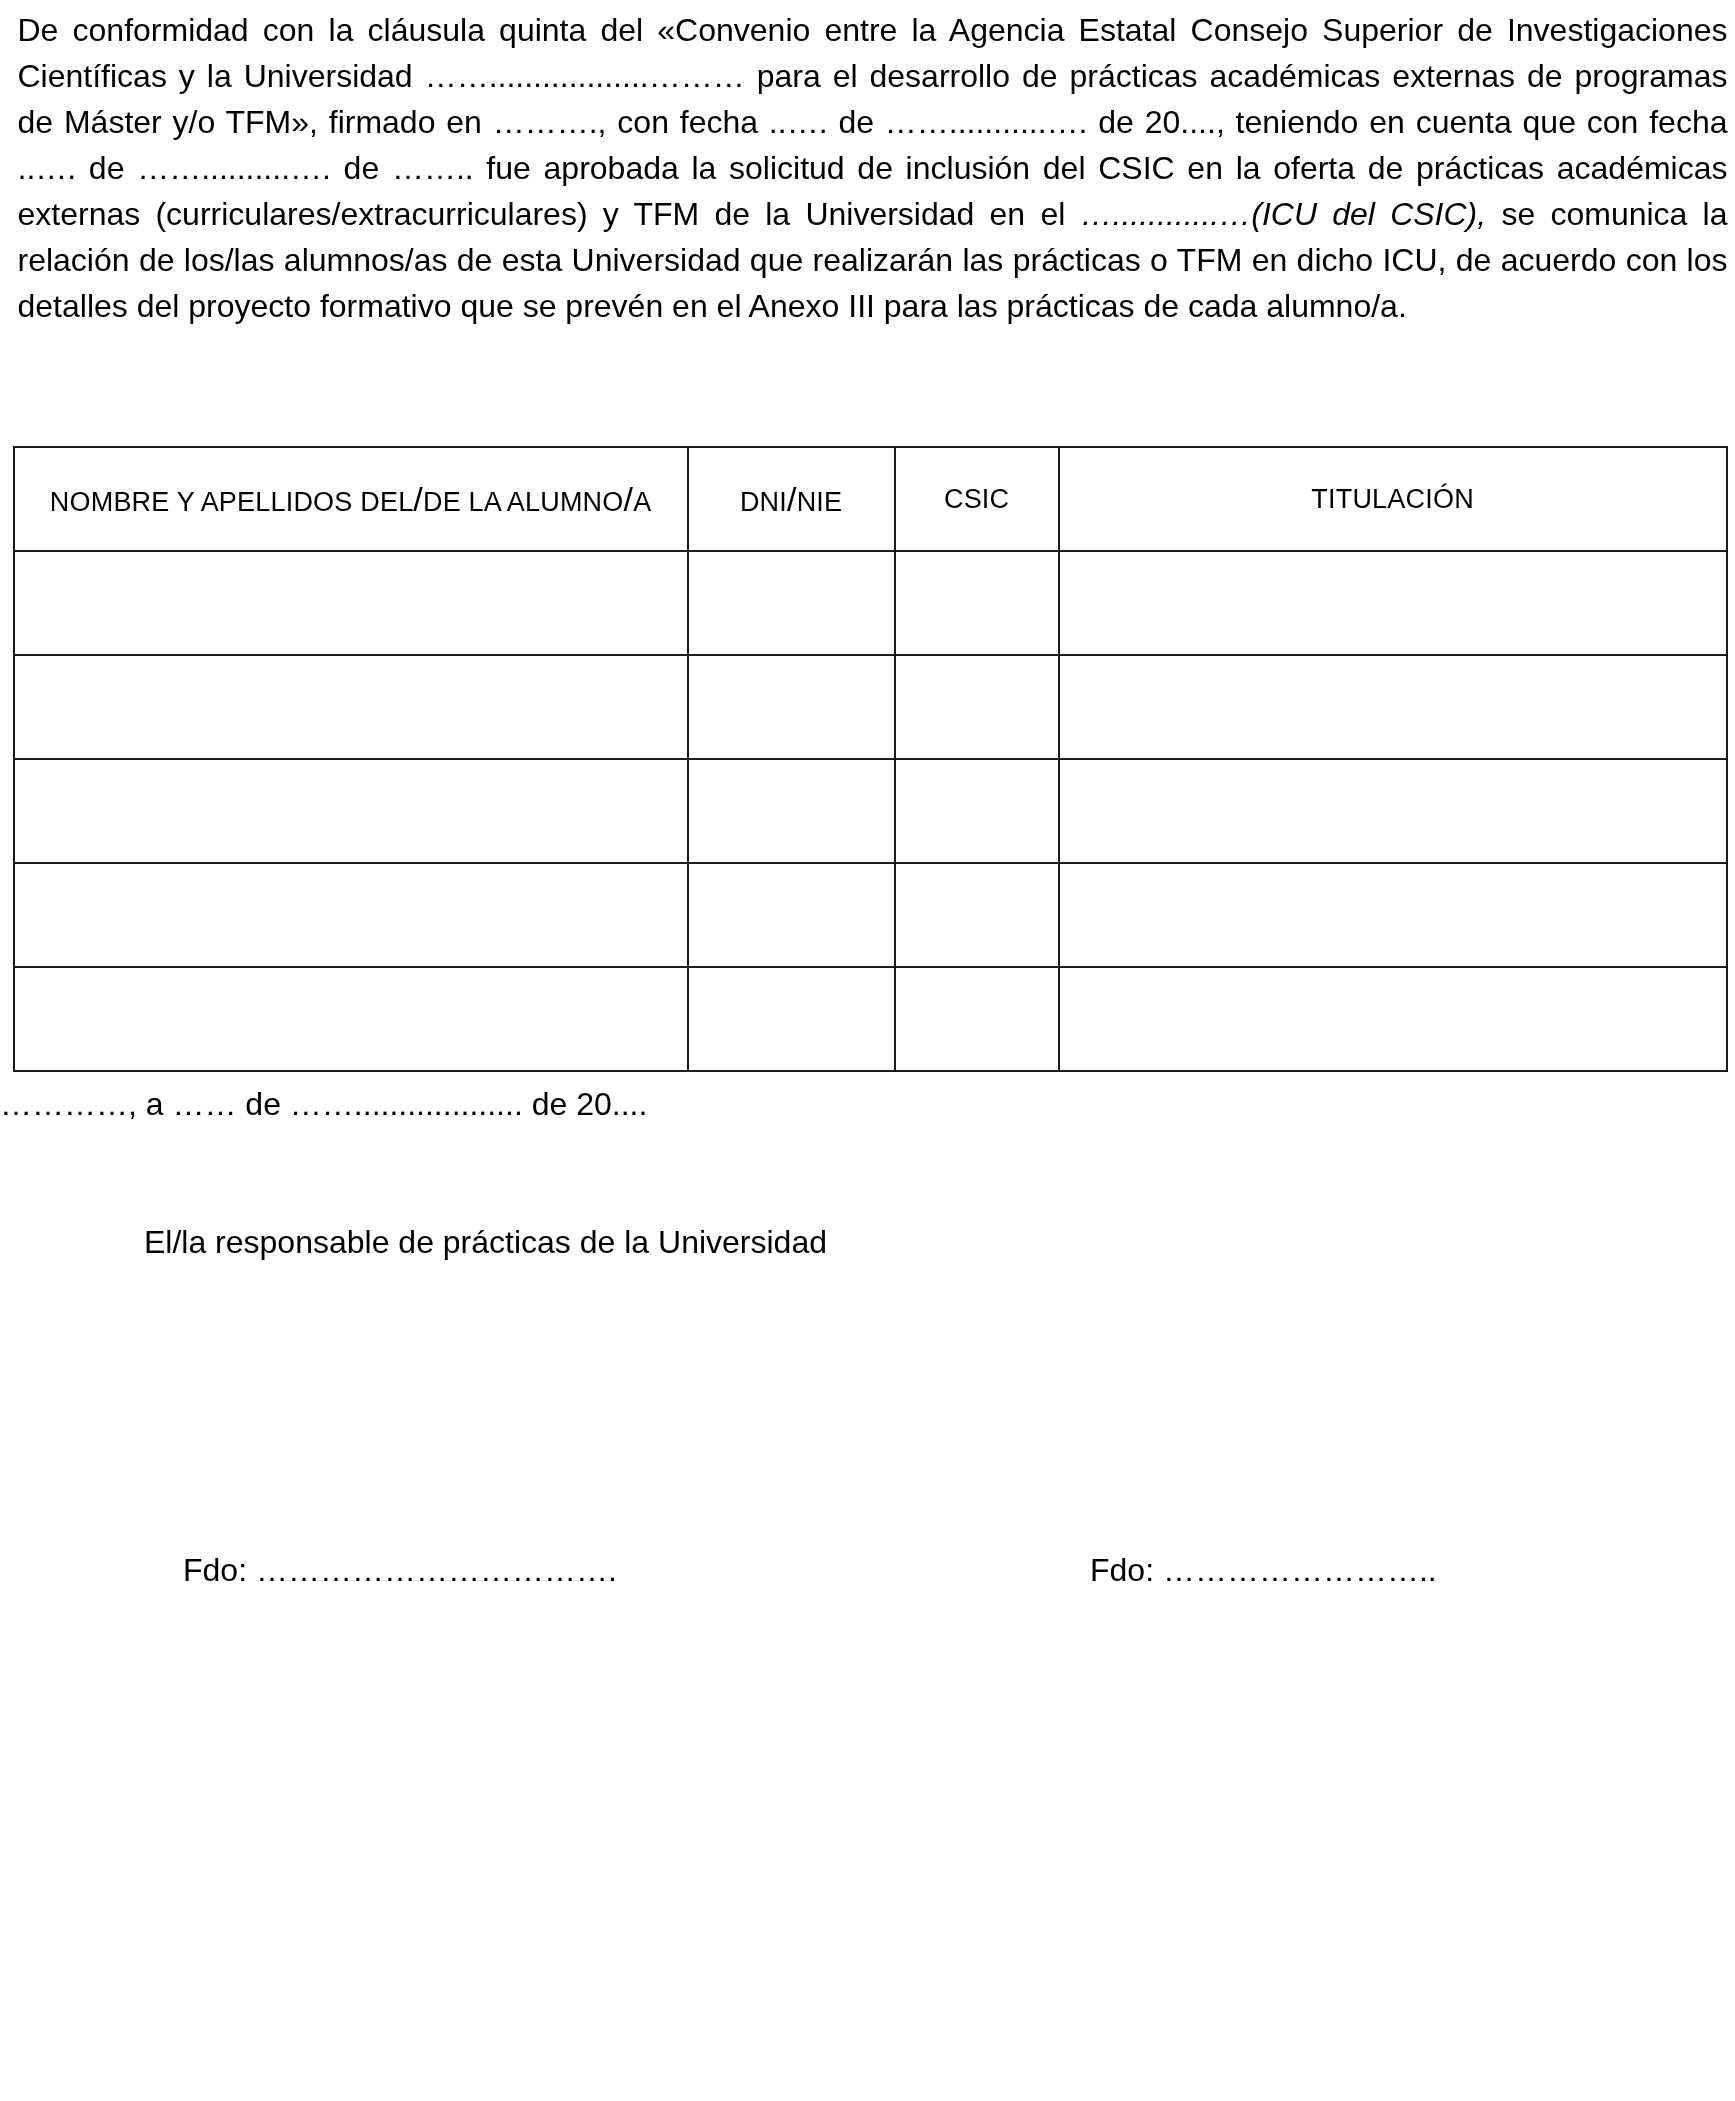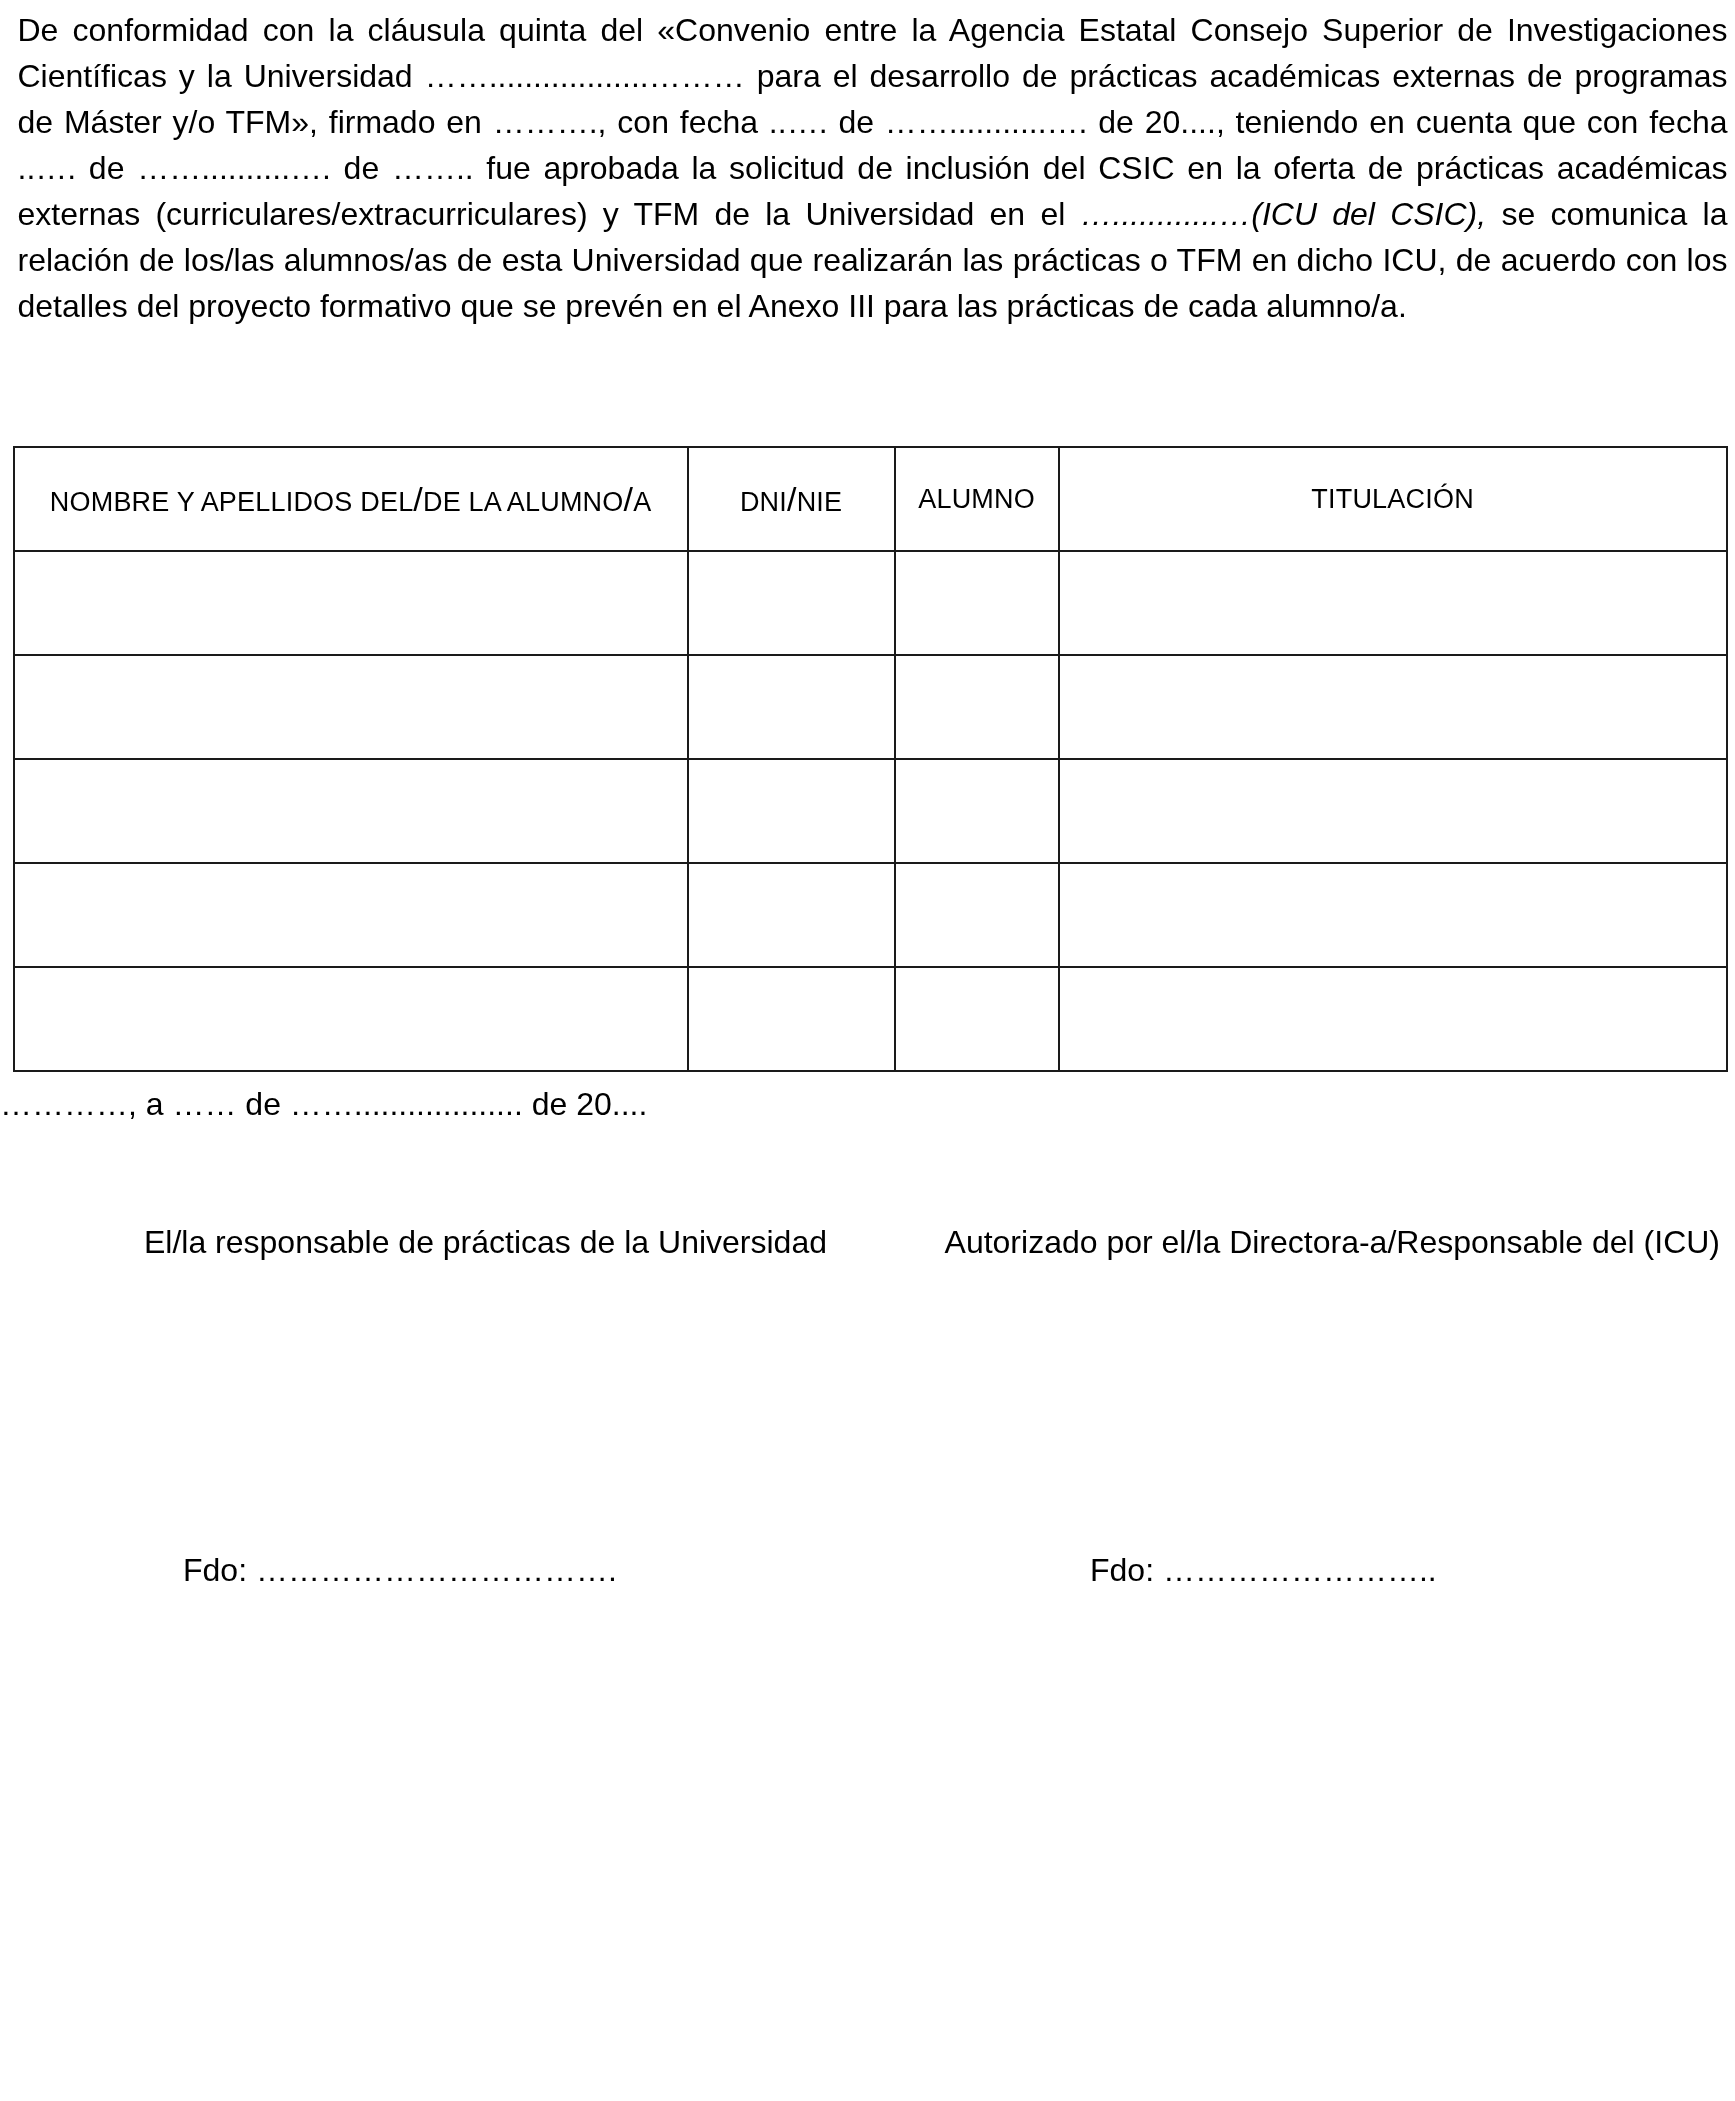--- a/index.html
+++ b/index.html
@@ -91,21 +91,21 @@
   <colgroup>
     <col style="width:674px">
     <col style="width:207px">
     <col style="width:164px">
     <col style="width:668px">
   </colgroup>
   <thead>
     <tr>
       <th><span>NOMBRE Y APELLIDOS DEL</span><span class="slash">/</span><span>DE LA ALUMNO</span><span class="slash">/</span><span>A</span></th>
       <th><span>DNI</span><span class="slash">/</span><span>NIE</span></th>
-      <th>ALUMNO</th>
+      <th>CSIC</th>
       <th>TITULACIÓN</th>
     </tr>
   </thead>
   <tbody>
     <tr>
       <td></td>
       <td></td>
       <td></td>
       <td></td>
     </tr>
@@ -135,18 +135,17 @@
     </tr>
   </tbody>
 </table>
 
 <div class="date-line">…………, a …… de ……................... de 20....</div>
 
 <div class="sign-block sign-left">
   <div>El/la responsable de prácticas de la Universidad</div>
 </div>
 <div class="sign-block sign-right">
-  <div>Autorizado por el/la Directora-a/Responsable del (ICU)</div>
 </div>
 
 <div class="fdo fdo-left">Fdo: …………………………….</div>
 <div class="fdo fdo-right">Fdo: ……………………..</div>
 
 
 </body></html>

